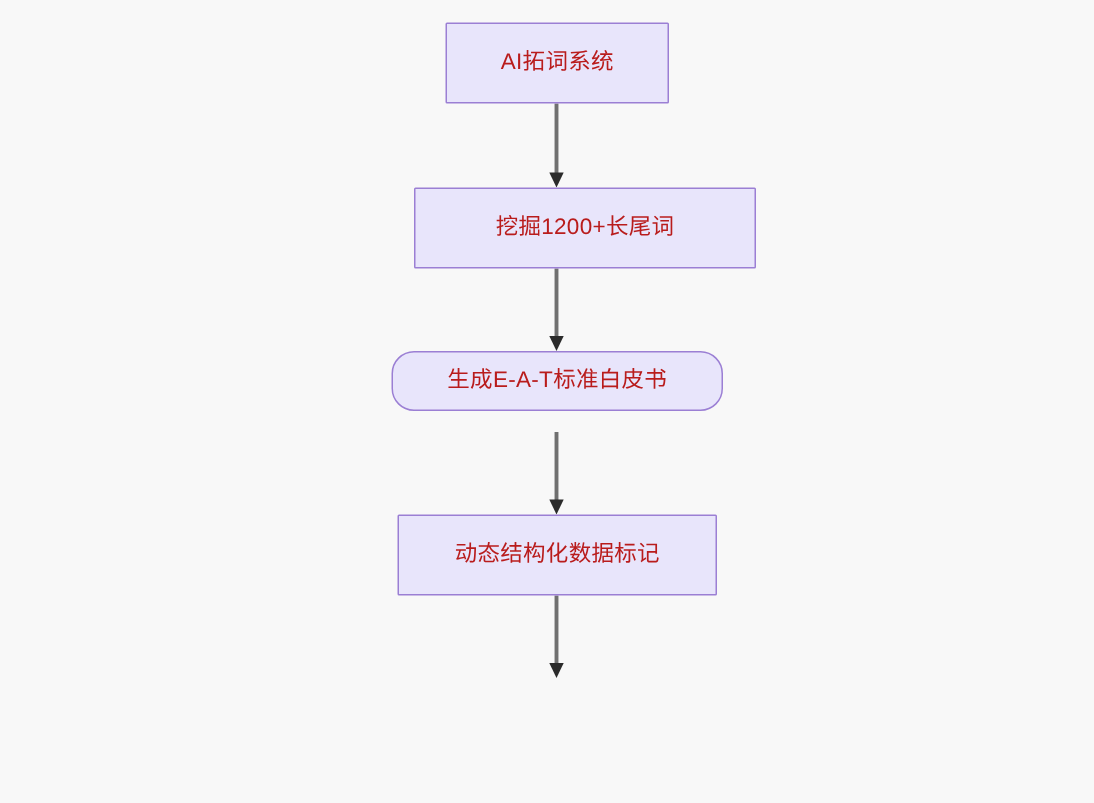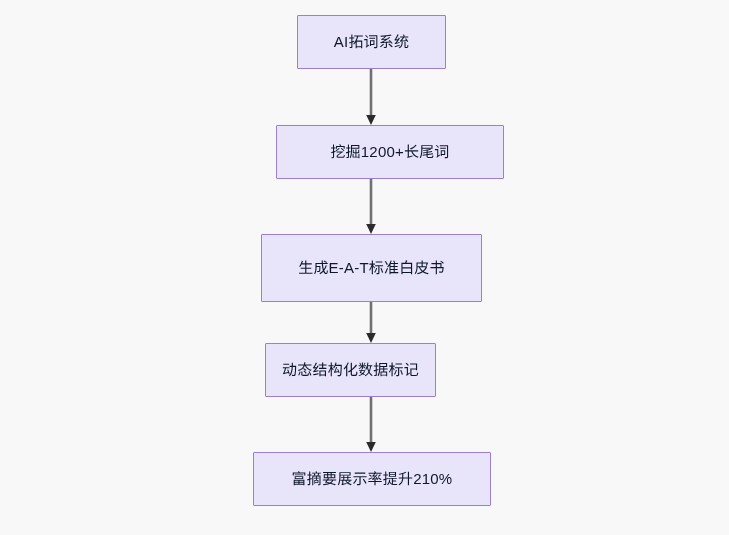--- a/index.html
+++ b/index.html
@@ -27,21 +27,21 @@
     border: 1.5px solid #9b7fd4;
     border-radius: 1px;
     display: flex;
     align-items: center;
     justify-content: center;
     text-align: center;
   }
   .flow-node-label {
     font-size: 15px;
     line-height: 1.2;
-    color: #0f172a;
+    color: #b91c1c;
     letter-spacing: 0.2px;
     white-space: nowrap;
     font-weight: 400;
   }
   .flow-edge {
     position: absolute;
     overflow: visible;
   }
   .edge-line {
     stroke: #707070;
@@ -79,25 +79,22 @@
   </svg>
 
   <div class="flow-node" style="left:297px; top:15px; width:149px; height:54px;">
     <span class="flow-node-label">AI拓词系统</span>
   </div>
 
   <div class="flow-node" style="left:276px; top:125px; width:228px; height:54px;">
     <span class="flow-node-label">挖掘1200+长尾词</span>
   </div>
 
-  <div class="flow-node" style="left:261px; top:234px; width:221px; height:68px;">
+  <div class="flow-node" style="left:261px; top:234px; width:221px; height:40px;border-radius:15px;">
     <span class="flow-node-label">生成E-A-T标准白皮书</span>
   </div>
 
-  <div class="flow-node" style="left:265px; top:343px; width:171px; height:54px;">
+  <div class="flow-node" style="left:265px; top:343px; width:213px; height:54px;">
     <span class="flow-node-label">动态结构化数据标记</span>
   </div>
 
-  <div class="flow-node" style="left:253px; top:452px; width:238px; height:54px;">
-    <span class="flow-node-label">富摘要展示率提升210%</span>
-  </div>
 
 </div>
 
 </body></html>

